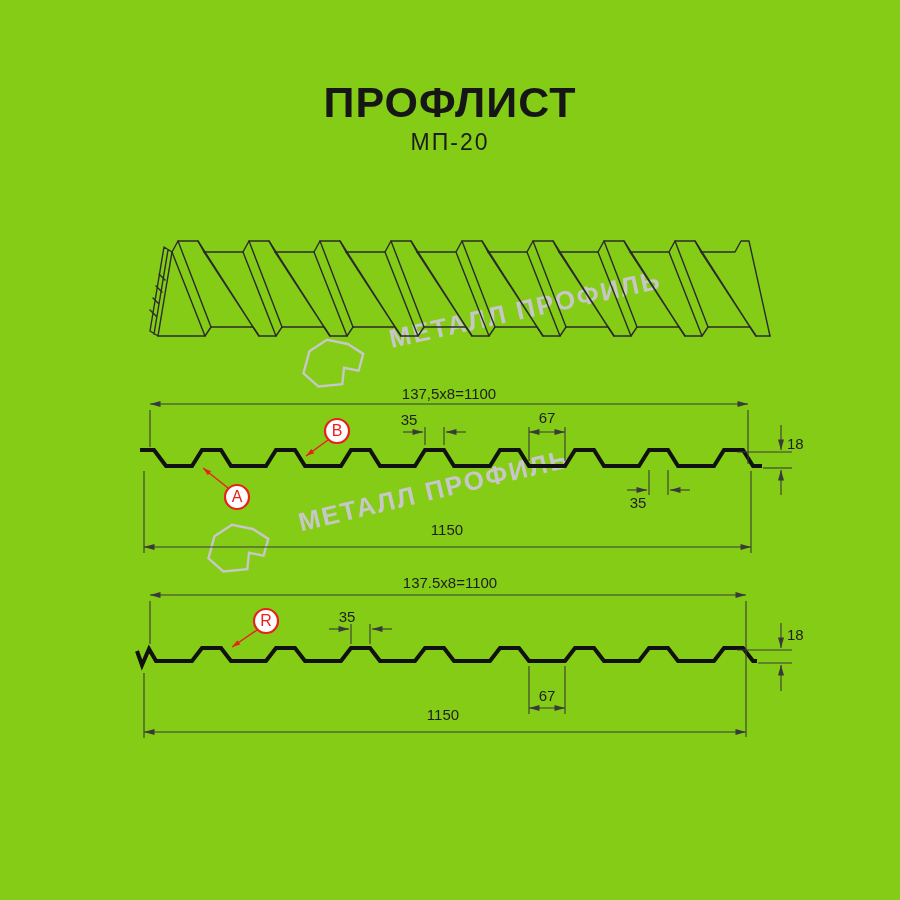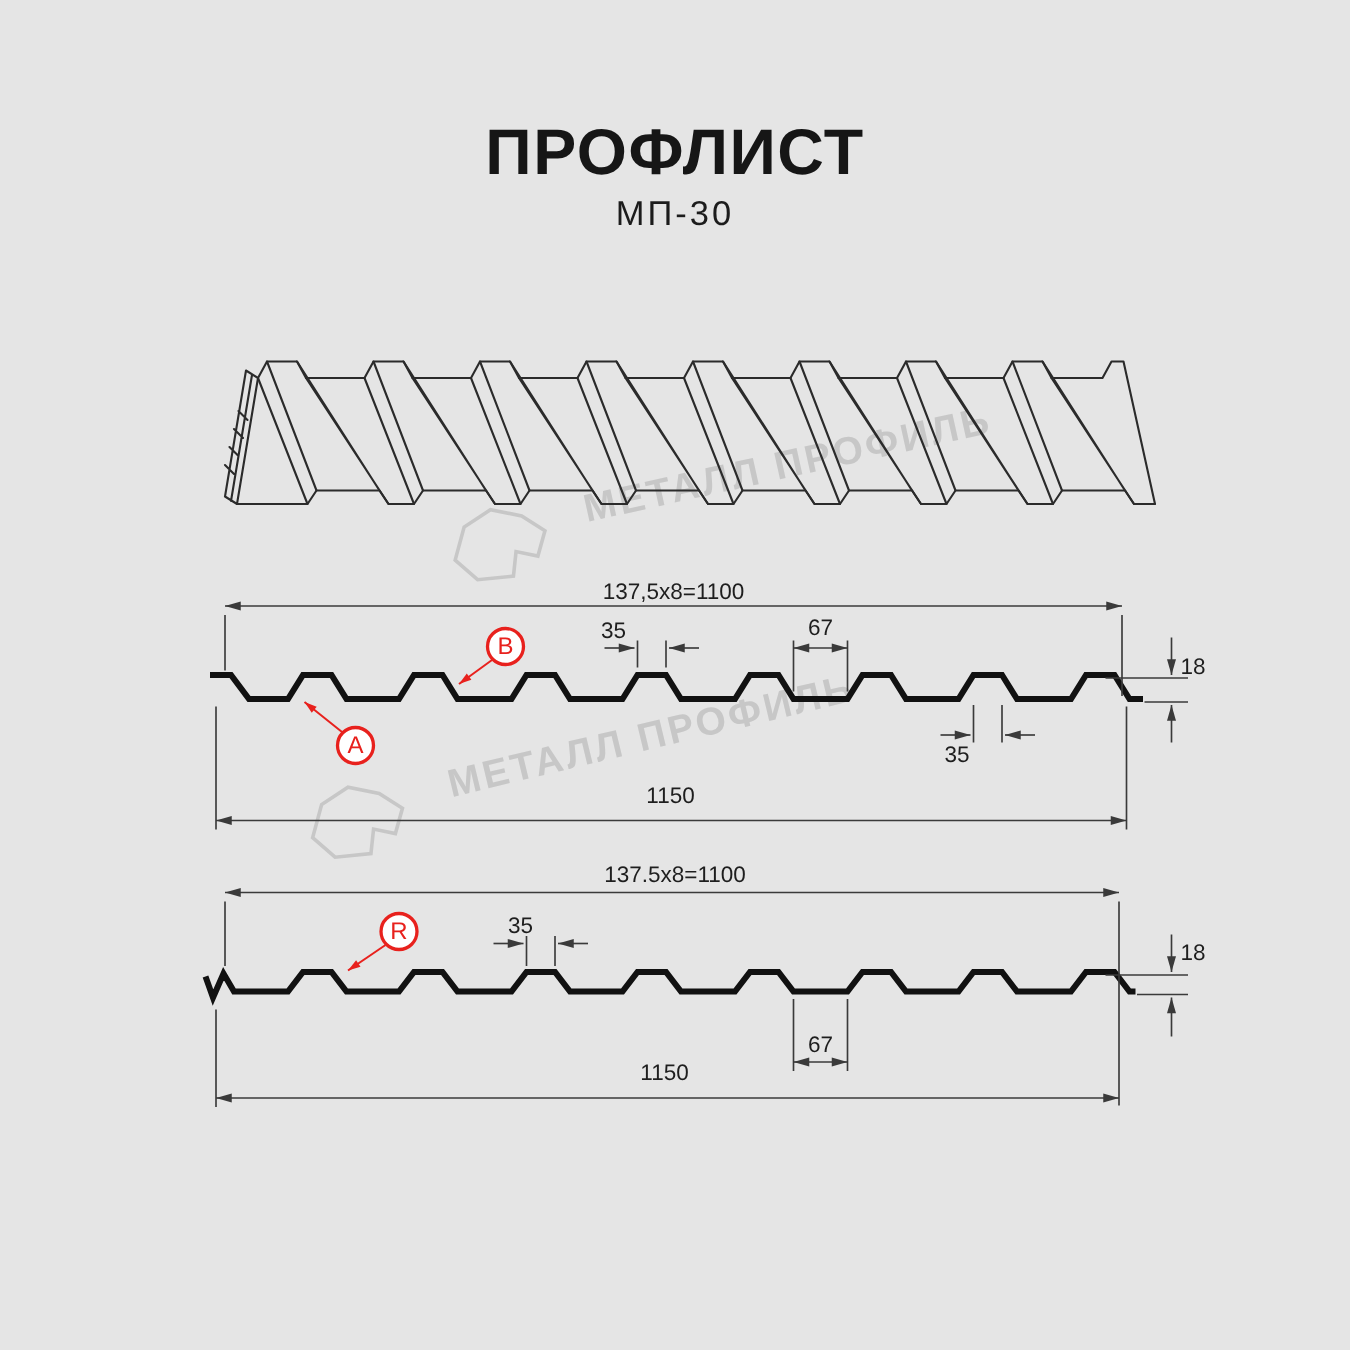--- a/index.html
+++ b/index.html
@@ -1,16 +1,16 @@
 <!DOCTYPE html>
 <html><head>
 <meta charset="utf-8">
 <style>
   html,body{margin:0;padding:0;background:#fff;}
-  .page{position:relative;width:900px;height:900px;background:#e5e5e5;overflow:hidden;
+  .page{position:relative;width:900px;height:900px;background:#84cc16;overflow:hidden;
         font-family:"Liberation Sans",sans-serif;}
   .title{position:absolute;top:78px;left:0;width:900px;text-align:center;
          font-size:43px;font-weight:700;letter-spacing:1px;color:#161616;}
   .subtitle{position:absolute;top:129px;left:0;width:900px;text-align:center;
             font-size:23px;font-weight:500;letter-spacing:2px;color:#1c1c1c;}
   .footer{position:absolute;top:794px;left:0;width:900px;text-align:center;
           font-size:21.5px;font-weight:600;letter-spacing:0.5px;color:#1c1c1c;}
   svg.art{position:absolute;left:0;top:0;}
   svg.art{font-family:"Liberation Sans",sans-serif;}
   .sheet path{fill:none;stroke:#2b2b2b;stroke-width:1.4px;stroke-linejoin:round;stroke-linecap:round;}
@@ -23,21 +23,21 @@
   .callout circle{fill:#ffffff;stroke:#e8211d;stroke-width:2.2px;}
   .callout text{fill:#e8211d;font-size:16px;text-anchor:middle;}
   .rline{stroke:#e8211d;stroke-width:1.4px;}
 </style>
 </head>
 <body>
 
 <div class="page">
 
   <div class="title">ПРОФЛИСТ</div>
-  <div class="subtitle">МП-30</div>
+  <div class="subtitle">МП-20</div>
 
   <svg class="art" width="900" height="900" viewBox="0 0 900 900">
     <defs>
       <marker id="mA" viewBox="0 0 12 8" refX="11" refY="4" markerWidth="12" markerHeight="8" orient="auto-start-reverse" markerUnits="userSpaceOnUse">
         <path d="M0.5,1 L11,4 L0.5,7 Z" fill="#3a3a3a"></path>
       </marker>
       <marker id="mR" viewBox="0 0 12 8" refX="10" refY="4" markerWidth="11" markerHeight="7" orient="auto-start-reverse" markerUnits="userSpaceOnUse">
         <path d="M0.5,1 L10,4 L0.5,7 Z" fill="#e8211d"></path>
       </marker>
       <path id="logoShape" class="wmlogo" d="M2,32 L11,11 L30,2 L50,9 L64,21 L57,37 L43,32 L39,48 L15,47 Z"></path>

